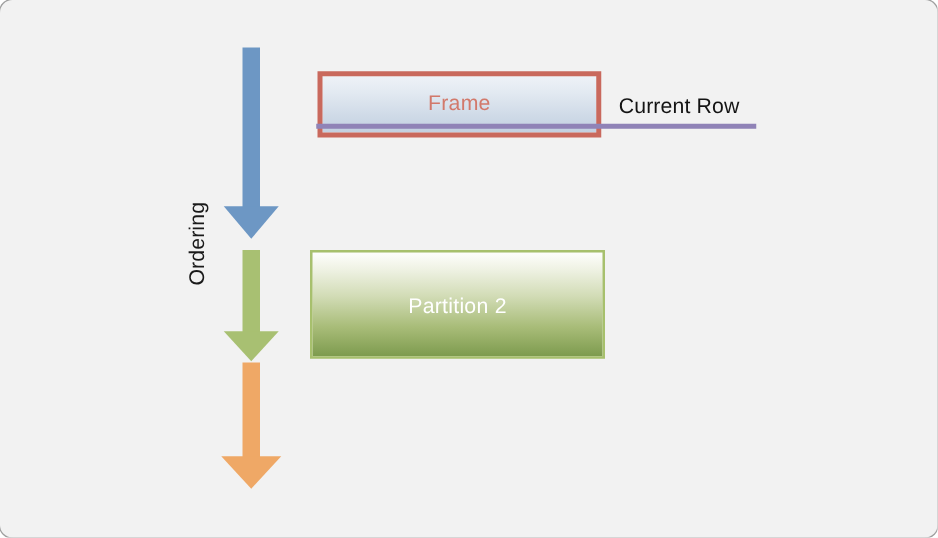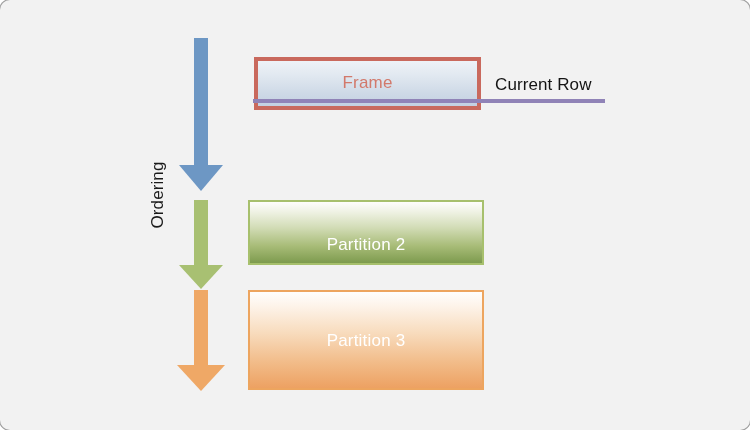--- a/index.html
+++ b/index.html
@@ -76,21 +76,21 @@
     height: 159px;
     border: 2px solid #7296c4;
     background: linear-gradient(to bottom, #fdfefe 0%, #e7edf3 14%, #bfcedf 40%, #8ba8c8 72%, #3f6796 100%);
   }
   #partition-1-box .box-label { top: 110px; }
 
   #partition-2-box {
     left: 248px;
     top: 200px;
     width: 236px;
-    height: 65px;
+    height: 87px;
     border: 2px solid #a7c06d;
     background: linear-gradient(to bottom, #fefefc 0%, #eff2e4 16%, #d2dcb6 42%, #a8bc78 72%, #7d9b4e 100%);
   }
   #partition-2-box .box-label { top: 33px; }
 
   #partition-3-box {
     left: 248px;
     top: 290px;
     width: 236px;
     height: 100px;
@@ -167,17 +167,14 @@
     <div class="frame-label">Frame</div>
   </div>
 
   <div id="current-row-line"></div>
   <div id="current-row-label">Current Row</div>
 
   <div class="box" id="partition-2-box">
     <div class="box-label">Partition 2</div>
   </div>
 
-  <div class="box" id="partition-3-box">
-    <div class="box-label">Partition 3</div>
-  </div>
 
 </div>
 
 </body></html>

